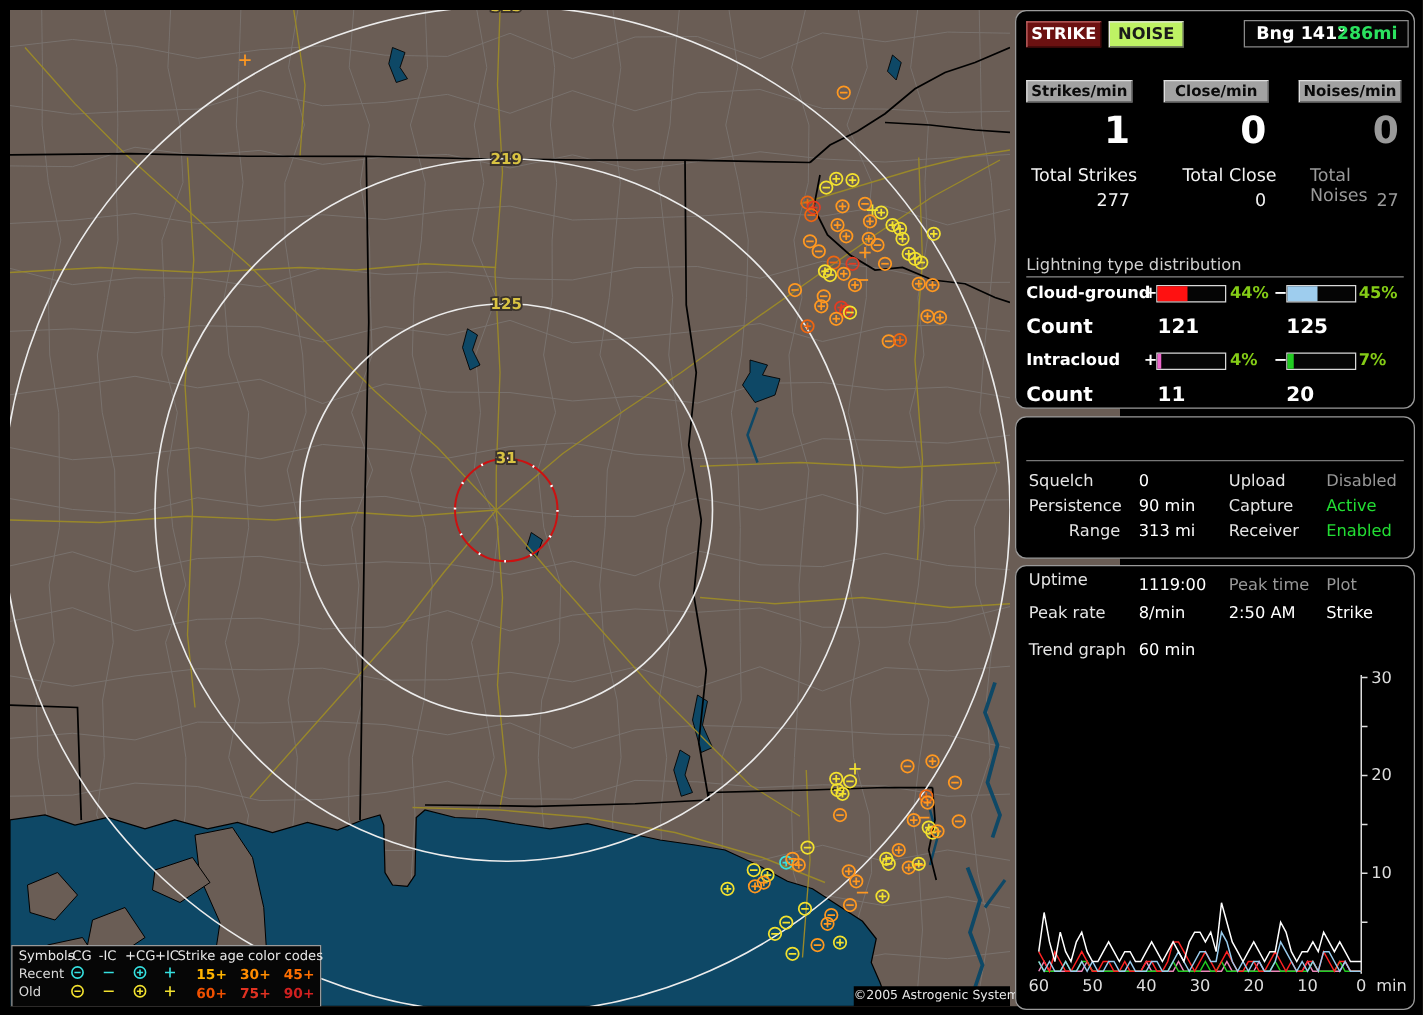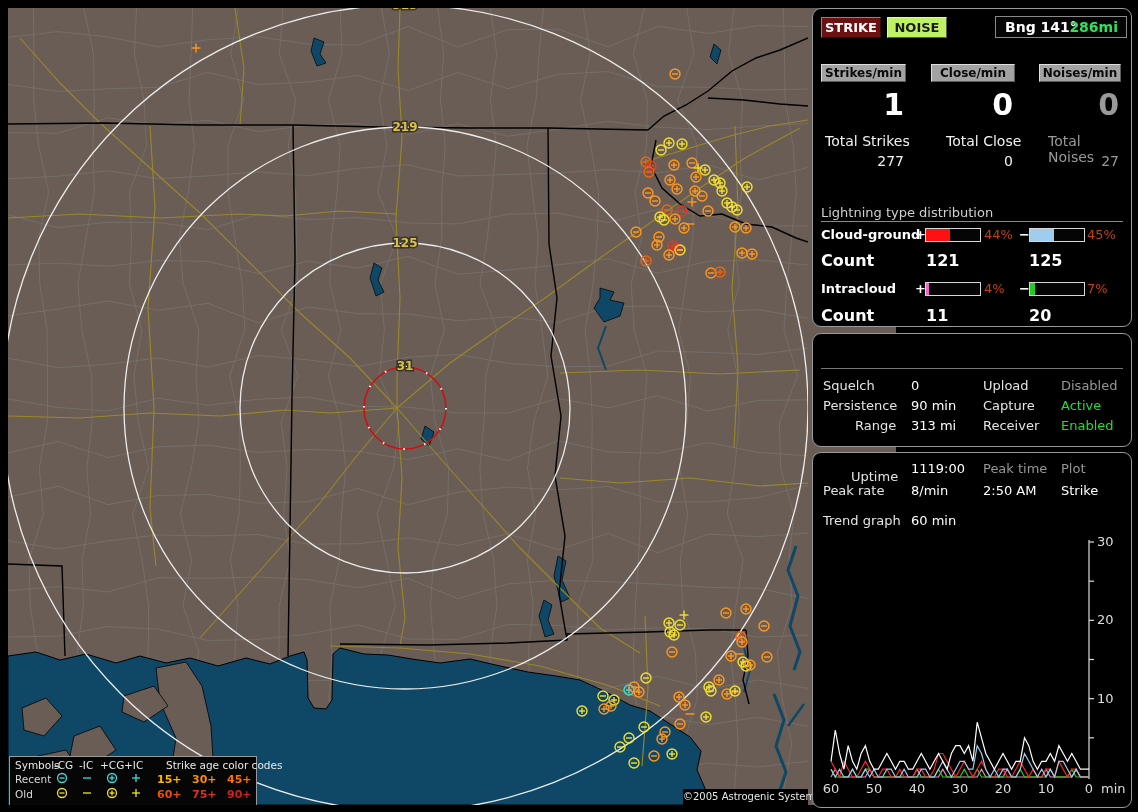--- a/index.html
+++ b/index.html
@@ -23,21 +23,21 @@
   .tlab{position:absolute;font-size:14px;color:#f2f2f2;}
   .tlab.dim{color:#9a9a9a;}
   .tval{position:absolute;font-size:14px;color:#f2f2f2;text-align:right;}
   .tval.dim{color:#9a9a9a;}
   .dtitle{position:absolute;font-size:13px;color:#cfcfcf;}
   .hline{position:absolute;height:1px;background:#8a8a8a;}
   .dlab{position:absolute;font-size:13px;font-weight:bold;color:#fff;text-align:right;}
   .sign{position:absolute;font-size:13px;font-weight:bold;color:#fff;}
   .bar{position:absolute;width:54px;height:12px;background:#050505;border:1px solid #d8d8d8;}
   .barfill{position:absolute;left:0;top:0;height:12px;}
-  .pct{position:absolute;font-size:13px;font-weight:normal;color:#c2410c;text-align:right;}
+  .pct{position:absolute;font-size:13px;font-weight:bold;color:#84cc16;text-align:right;}
   .cnt{position:absolute;font-size:16px;font-weight:bold;color:#fff;}
   .dt{position:absolute;font-size:19px;font-weight:bold;color:#00e400;}
   .cell{position:absolute;font-size:13px;color:#e4e4e4;}
   .cell.dim{color:#979797;}
   .cell.grn{color:#22dd33;}
   .cell.white{color:#fff;}
   .c1{left:10px;}.c2{left:98px;}.c3{left:170px;}.c4{left:248px;}
   .maplegend{position:absolute;left:1px;top:748px;width:246px;height:48px;background:#060606;
              border:1px solid #9a9a9a;font-size:10.5px;color:#e8e8e8;}
   .ml{position:absolute;white-space:nowrap;}
@@ -567,21 +567,21 @@
           </g>
         </g>
       </svg>
 
     <div class="maplegend">
       <div class="ml" style="left:5px;top:2px;">Symbols</div>
       <div class="ml" style="left:44px;top:2px;">-CG</div>
       <div class="ml" style="left:69px;top:2px;">-IC</div>
       <div class="ml" style="left:90px;top:2px;">+CG</div>
       <div class="ml" style="left:114px;top:2px;">+IC</div>
-      <div class="ml" style="left:156px;top:2px;">Strike age color codes</div>
+      <div class="ml" style="left:132px;top:2px;">Strike age color codes</div>
       <div class="ml" style="left:5px;top:16px;color:#d8d8d8;">Recent</div>
       <div class="ml" style="left:5px;top:31px;color:#d8d8d8;">Old</div>
       <div class="mlage" style="left: 147px; top: 16px; color: rgb(255, 180, 0);">15+</div>
       <div class="mlage" style="left: 182px; top: 16px; color: rgb(255, 140, 0);">30+</div>
       <div class="mlage" style="left: 217px; top: 16px; color: rgb(255, 110, 0);">45+</div>
       <div class="mlage" style="left: 147px; top: 31px; color: rgb(240, 80, 0);">60+</div>
       <div class="mlage" style="left: 182px; top: 31px; color: rgb(224, 50, 34);">75+</div>
       <div class="mlage" style="left: 217px; top: 31px; color: rgb(208, 32, 32);">90+</div>
       <svg id="legsyms" width="244" height="46" viewBox="0 0 244 46" style="position:absolute;left:0;top:0;">
           <g stroke="#35e0e0" stroke-width="1.3" fill="none">
@@ -682,21 +682,21 @@
     <div class="cell c3" style="top:64px;">Capture</div>
     <div class="cell c4 grn" style="top:64px;">Active</div>
 
     <div class="cell c1" style="top:84px;margin-left:32px;">Range</div>
     <div class="cell c2 white" style="top:84px;">313 mi</div>
     <div class="cell c3" style="top:84px;">Receiver</div>
     <div class="cell c4 grn" style="top:84px;">Enabled</div>
   </div>
 
   <div class="panel p3">
-    <div class="cell c1" style="top:16px;margin-left:28px;">Uptime</div>
+    <div class="cell c1" style="top:4px;">Uptime</div>
     <div class="cell c2 white" style="top:8px;">1119:00</div>
     <div class="cell c3 dim" style="top:8px;">Peak time</div>
     <div class="cell c4 dim" style="top:8px;">Plot</div>
 
     <div class="cell c1" style="top:30px;">Peak rate</div>
     <div class="cell c2 white" style="top:30px;">8/min</div>
     <div class="cell c3 white" style="top:30px;">2:50 AM</div>
     <div class="cell c4 white" style="top:30px;">Strike</div>
 
     <div class="cell c1" style="top:60px;">Trend graph</div>

